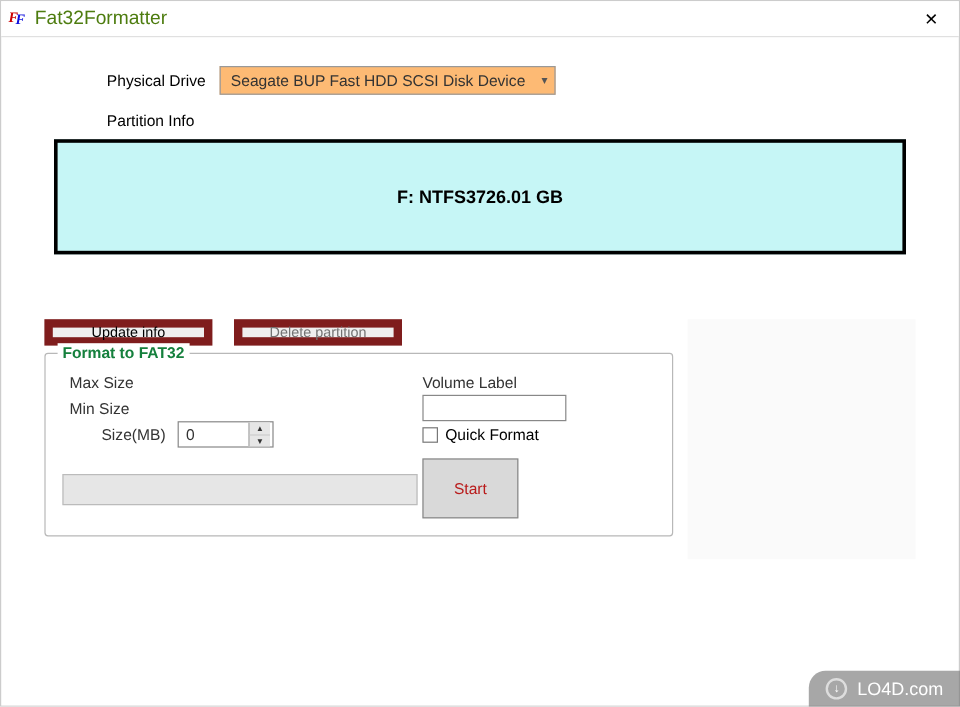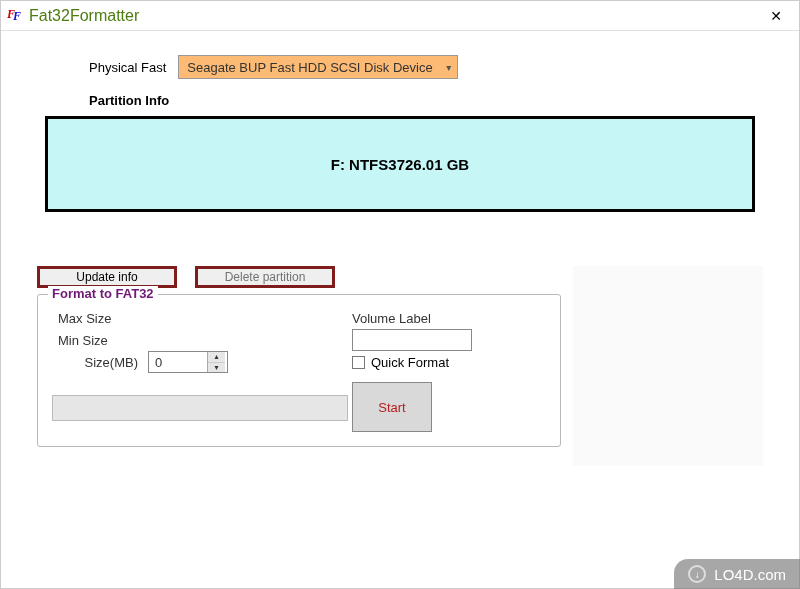--- a/index.html
+++ b/index.html
@@ -78,21 +78,20 @@
   .combo .chev {
     position: absolute;
     right: 6px; top: 50%;
     transform: translateY(-50%);
     font-size: 10px;
     color: #555;
   }
   .partition-label {
     margin-left: 52px;
     margin-bottom: 8px;
-    font-weight: bold;
   }
   .partition-box {
     margin-left: 8px;
     margin-right: 8px;
     border: 3px solid #000;
     background: #c6f6f6;
     height: 96px;
     display: flex;
     flex-direction: row;
     align-items: center;
@@ -107,21 +106,21 @@
     margin-top: 54px;
     gap: 12px;
   }
   .lower-left { flex: 1; }
   .button-row {
     display: flex;
     gap: 18px;
     margin-bottom: 6px;
   }
   .btn {
-    border: 3px solid #7f1d1d;
+    border: 7px solid #7f1d1d;
     background: #efefef;
     height: 22px;
     width: 140px;
     font-size: 12px;
     display: inline-flex;
     align-items: center;
     justify-content: center;
     cursor: default;
   }
   .btn.disabled { color: #737373; }
@@ -130,21 +129,21 @@
     border-radius: 3px;
     padding: 6px 14px 14px 14px;
     position: relative;
     margin-top: 6px;
   }
   .groupbox .legend {
     position: absolute;
     top: -9px; left: 10px;
     background: #fff;
     padding: 0 4px;
-    color: #701a75;
+    color: #15803d;
     font-weight: bold;
     font-size: 13px;
   }
   .form-grid {
     display: flex;
     margin-top: 6px;
   }
   .col-left {
     width: 300px;
     padding-right: 10px;
@@ -254,21 +253,21 @@
       <span class="f1">F</span>
         <span class="f2">F</span>
     </span>
     <span class="title">Fat32Formatter</span>
     <span class="close">✕</span>
   </div>
 
   <div class="content">
 
     <div class="row-drive">
-      <label>Physical Fast</label>
+      <label>Physical Drive</label>
       <div class="combo">
         <span>Seagate BUP Fast HDD SCSI Disk Device</span>
         <span class="chev">▾</span>
       </div>
     </div>
 
     <div class="partition-label">Partition Info</div>
 
     <div class="partition-box">
       <div>F: NTFS</div>

